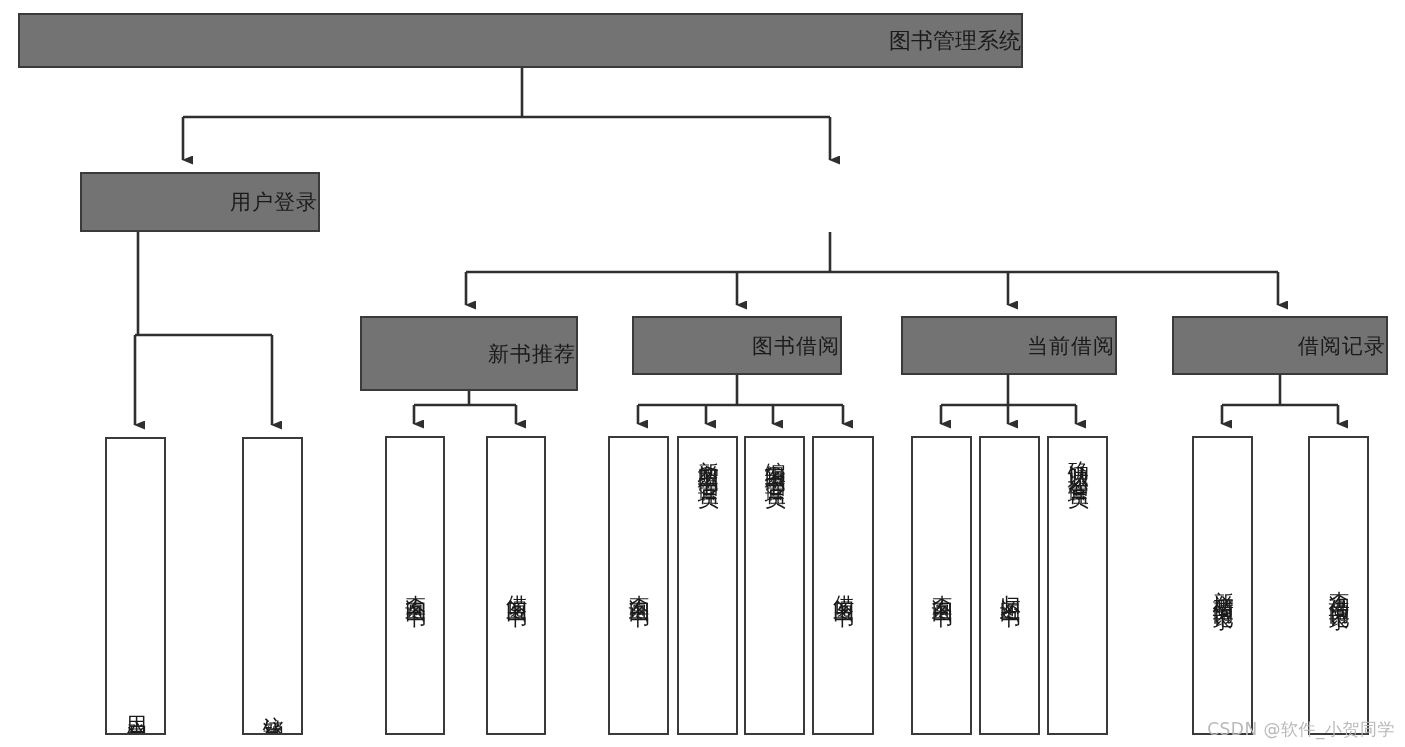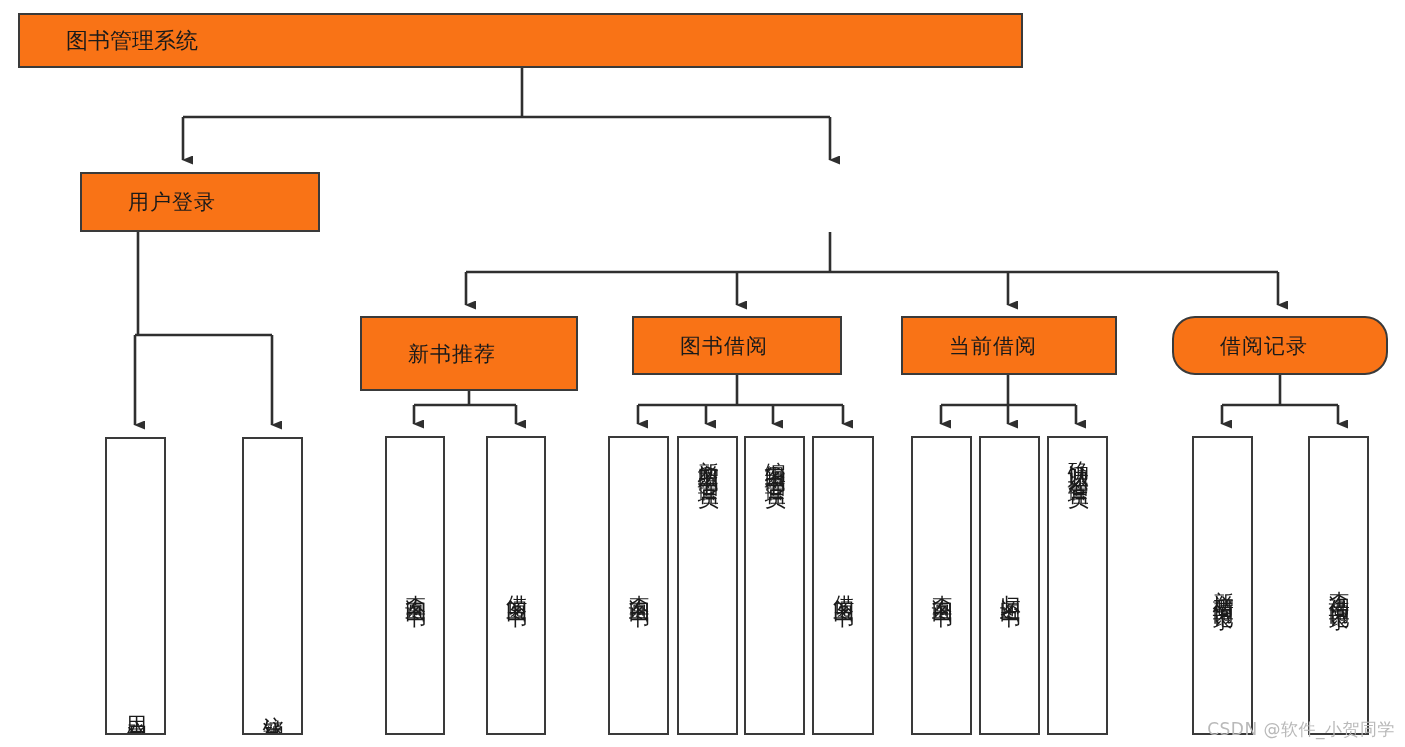--- a/index.html
+++ b/index.html
@@ -6,25 +6,25 @@
   body{
     font-family:"DejaVu Sans","Liberation Sans",sans-serif;
     width:1405px;height:747px;position:relative;overflow:hidden;
   }
   #stage{position:absolute;left:0;top:0;width:1405px;height:747px;}
   svg.conn{position:absolute;left:0;top:0;width:1405px;height:747px;pointer-events:none;}
 
   .node{
     position:absolute;
     box-sizing:border-box;
-    background:#f97316;
+    background:#737373;
     border:2px solid #3a3a3a;
     display:flex;
     align-items:center;
-    justify-content:flex-start;
+    justify-content:flex-end;
     color:#1a1a1a;
     padding-left:46px;
   }
   .node.h{ font-size:21px; letter-spacing:1px; }
   .node.root{ font-size:22px; }
 
   
   .leaf{
     position:absolute;
     box-sizing:border-box;
@@ -123,21 +123,21 @@
 
   <div class="node h" style="left:360px;top:316px;width:218px;height:75px;">
     <span>新书推荐</span>
   </div>
   <div class="node h" style="left:632px;top:316px;width:210px;height:59px;">
     <span>图书借阅</span>
   </div>
   <div class="node h" style="left:901px;top:316px;width:216px;height:59px;">
     <span>当前借阅</span>
   </div>
-  <div class="node h" style="left:1172px;top:316px;width:216px;height:59px;border-radius:23px;">
+  <div class="node h" style="left:1172px;top:316px;width:216px;height:59px;">
     <span>借阅记录</span>
   </div>
 
   <div class="leaf bot" style="left:105px;top:437px;width:61px;height:298px;">
     <span class="vtxt">用户登录</span>
   </div>
   <div class="leaf bot" style="left:242px;top:437px;width:61px;height:298px;">
     <span class="vtxt">注销登录</span>
   </div>
 

